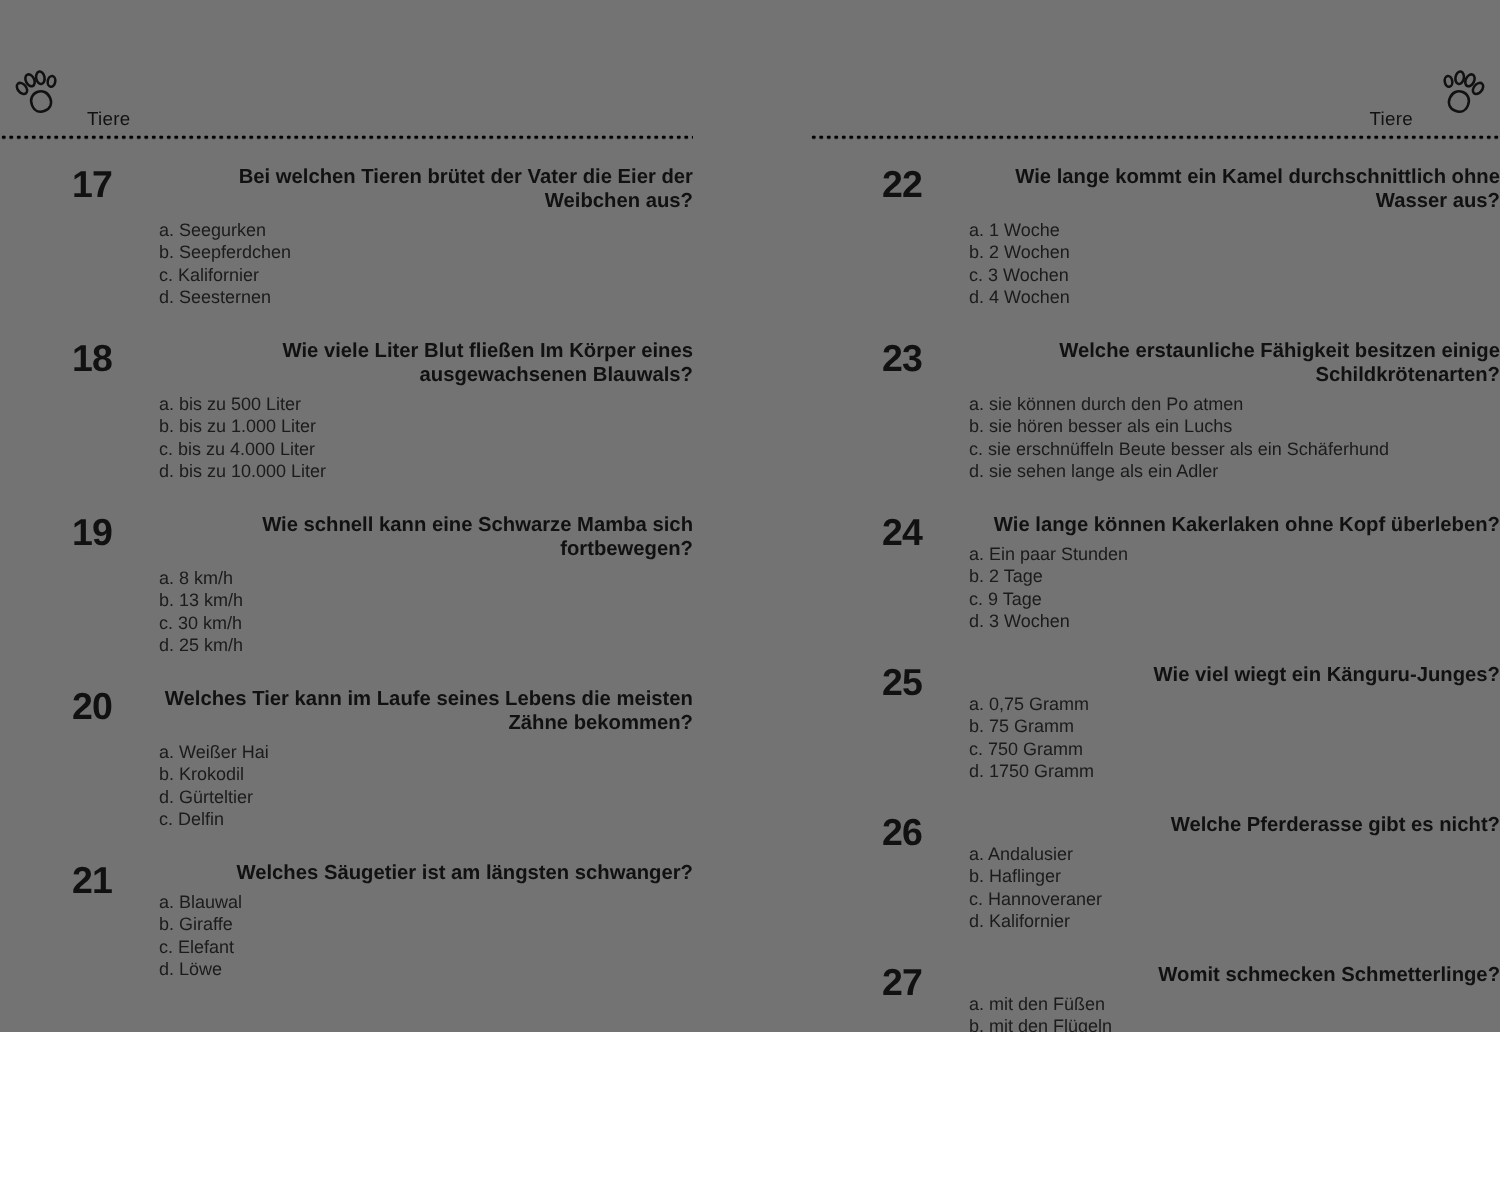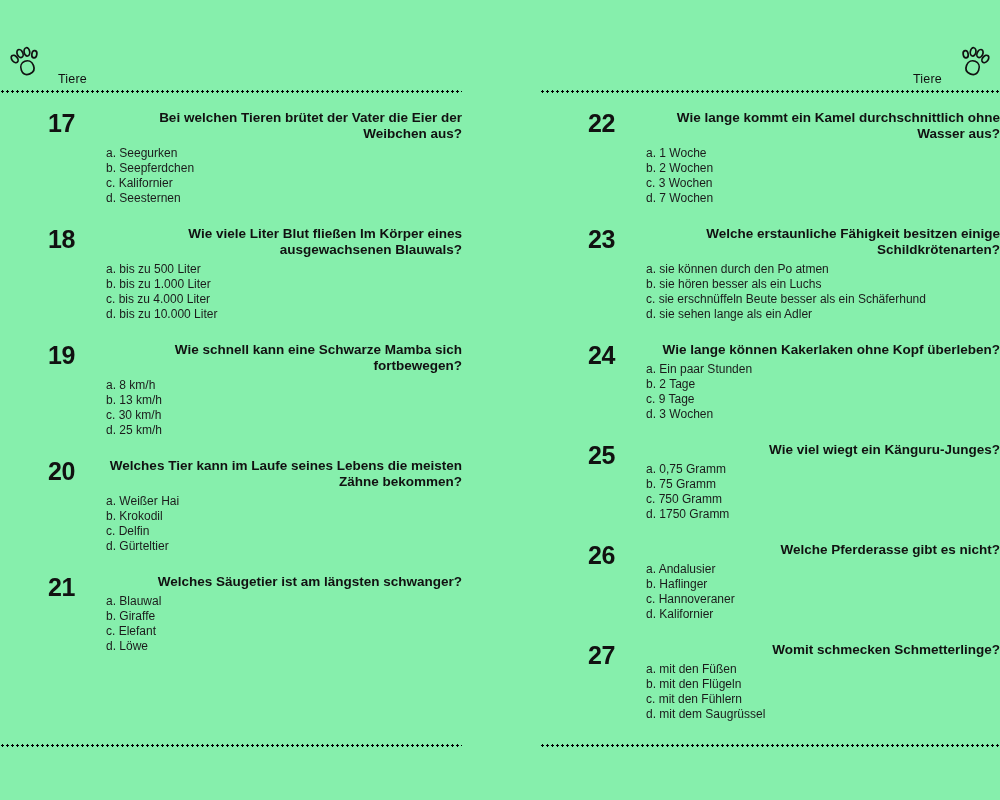--- a/index.html
+++ b/index.html
@@ -1,20 +1,20 @@
 <!DOCTYPE html>
 <html><head>
 <meta charset="utf-8">
 <style>
   html, body { margin: 0; padding: 0; background: #ffffff; }
   .sheet {
     position: relative;
     width: 1000px;
-    height: 800px;
-    background: #86efac;
+    height: 688px;
+    background: #737373;
     font-family: "Liberation Sans", sans-serif;
     color: #1b1b1b;
     overflow: hidden;
   }
   .page { position: absolute; top: 0; height: 800px; }
   .page-left  { left: 0;   width: 462px; }
   .page-right { left: 540px; width: 460px; }
 
   .page-header { position: absolute; top: 44px; left: 0; right: 0; height: 46px; }
   .paw { position: absolute; top: 2px; }
@@ -124,22 +124,22 @@
           <div class="q-opt">d. 25 km/h</div>
         </div>
       </div>
 
       <div class="question">
         <div class="q-num">20</div>
         <div class="q-body">
           <div class="q-text">Welches Tier kann im Laufe seines Lebens die meisten Zähne bekommen?</div>
           <div class="q-opt">a. Weißer Hai</div>
           <div class="q-opt">b. Krokodil</div>
+          <div class="q-opt">d. Gürteltier</div>
           <div class="q-opt">c. Delfin</div>
-          <div class="q-opt">d. Gürteltier</div>
         </div>
       </div>
 
       <div class="question">
         <div class="q-num">21</div>
         <div class="q-body">
           <div class="q-text">Welches Säugetier ist am längsten schwanger?</div>
           <div class="q-opt">a. Blauwal</div>
           <div class="q-opt">b. Giraffe</div>
           <div class="q-opt">c. Elefant</div>
@@ -168,21 +168,21 @@
 
     <div class="questions">
 
       <div class="question">
         <div class="q-num">22</div>
         <div class="q-body">
           <div class="q-text">Wie lange kommt ein Kamel durchschnittlich ohne Wasser aus?</div>
           <div class="q-opt">a. 1 Woche</div>
           <div class="q-opt">b. 2 Wochen</div>
           <div class="q-opt">c. 3 Wochen</div>
-          <div class="q-opt">d. 7 Wochen</div>
+          <div class="q-opt">d. 4 Wochen</div>
         </div>
       </div>
 
       <div class="question">
         <div class="q-num">23</div>
         <div class="q-body">
           <div class="q-text">Welche erstaunliche Fähigkeit besitzen einige Schildkrötenarten?</div>
           <div class="q-opt">a. sie können durch den Po atmen</div>
           <div class="q-opt">b. sie hören besser als ein Luchs</div>
           <div class="q-opt">c. sie erschnüffeln Beute besser als ein Schäferhund</div>

